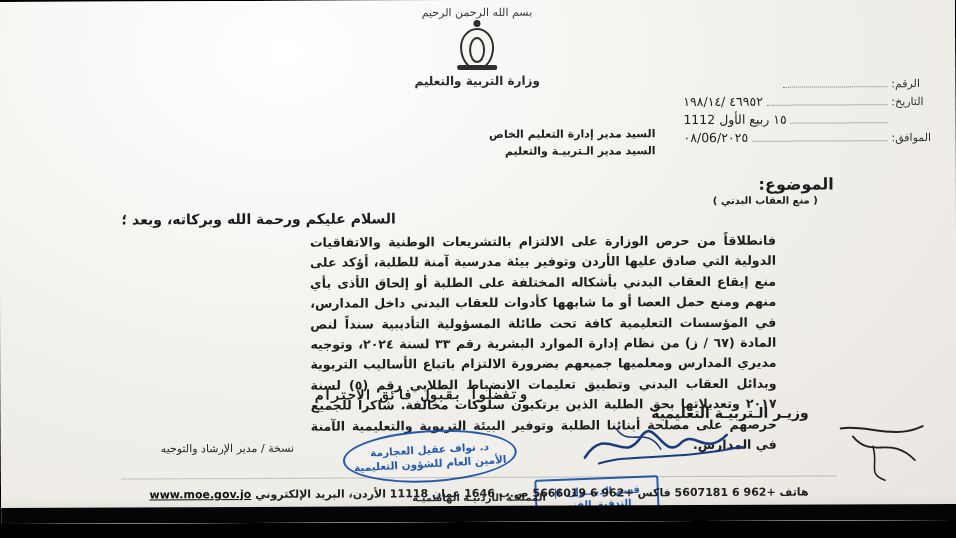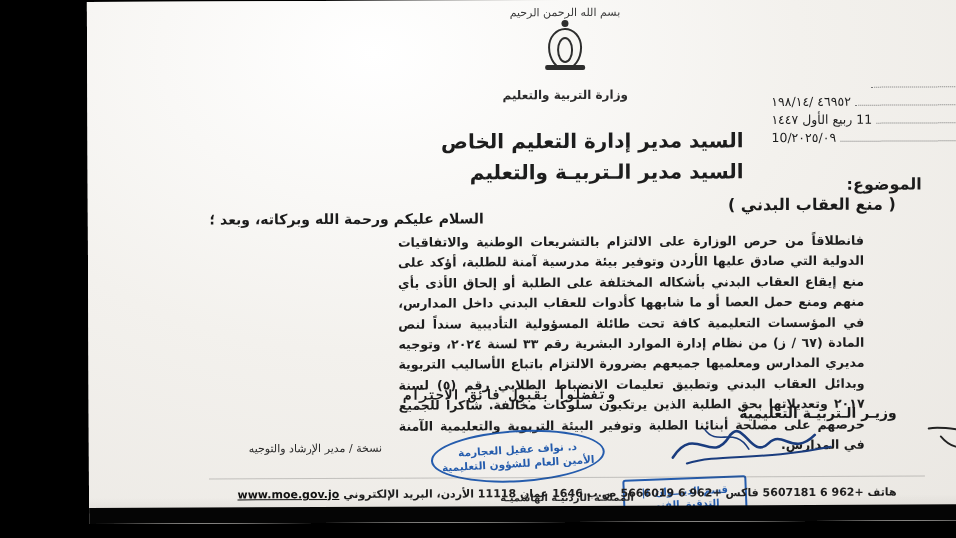--- a/index.html
+++ b/index.html
@@ -8,21 +8,21 @@
     background: #000;
   }
   body {
     width: 956px;
     height: 538px;
     overflow: hidden;
     font-family: "DejaVu Sans", sans-serif;
   }
   .page {
     position: relative;
-    width: 868px;
+    width: 956px;
     height: 538px;
     background: #000;
   }
   
   .paper {
     position: absolute;
     left: 0;
     top: 0;
     width: 956px;
     height: 522px;
@@ -109,21 +109,21 @@
     transform: translateX(-50%);
     width: 40px;
     height: 5px;
     background: #2e2e2e;
     border-radius: 2px;
   }
   .ministry-name {
     font-size: 12px;
     font-weight: bold;
     color: #2b2b2b;
-    margin-top: 16px;
+    margin-top: 2px;
     white-space: nowrap;
   }
 
   
   .refblock {
     position: absolute;
     top: 78px;
     right: 22px;
     width: 250px;
     font-size: 12px;
@@ -156,42 +156,42 @@
     letter-spacing: 0.3px;
   }
   .refval.blank { min-width: 96px; }
 
   
   .addressees {
     position: absolute;
     top: 126px;
     right: 300px;
     text-align: right;
-    font-size: 20px;
+    font-size: 11px;
     font-weight: bold;
     color: #1d1d1d;
     line-height: 1.55;
     letter-spacing: 0.4px;
   }
 
   
   .subject-label {
     position: absolute;
     top: 176px;
     right: 122px;
     font-size: 16px;
     font-weight: bold;
     color: #1b1b1b;
     letter-spacing: 0.4px;
   }
   .subject-value {
     position: absolute;
     top: 196px;
-    right: 148px;
-    font-size: 16px;
+    right: 138px;
+    font-size: 10px;
     font-weight: bold;
     color: #1b1b1b;
     letter-spacing: 0.3px;
   }
 
   
   .greeting {
     position: absolute;
     top: 210px;
     right: 560px;
@@ -362,26 +362,26 @@
         <span class="refval blank"></span>
       </div>
       <div class="refrow">
         <span class="reflabel">التاريخ:</span>
         <span class="refdots"></span>
         <span class="refval">٤٦٩٥٢ /١٩٨/١٤</span>
       </div>
       <div class="refrow">
         <span class="reflabel"></span>
         <span class="refdots"></span>
-        <span class="refval">11 ربيع الأول ١٤٤٧</span>
+        <span class="refval">١٥ ربيع الأول 1112</span>
       </div>
       <div class="refrow">
         <span class="reflabel">الموافق:</span>
         <span class="refdots"></span>
-        <span class="refval">٢٠٢٥/٠٩/10</span>
+        <span class="refval">٢٠٢٥/06/٠٨</span>
       </div>
     </div>
 
     <div class="addressees">
       <div>السيد مدير إدارة التعليم الخاص</div>
       <div>السيد مدير الـتربيـة والتعليم</div>
     </div>
 
     <div class="subject-label">الموضوع:</div>
     <div class="subject-value">( منع العقاب البدني )</div>

